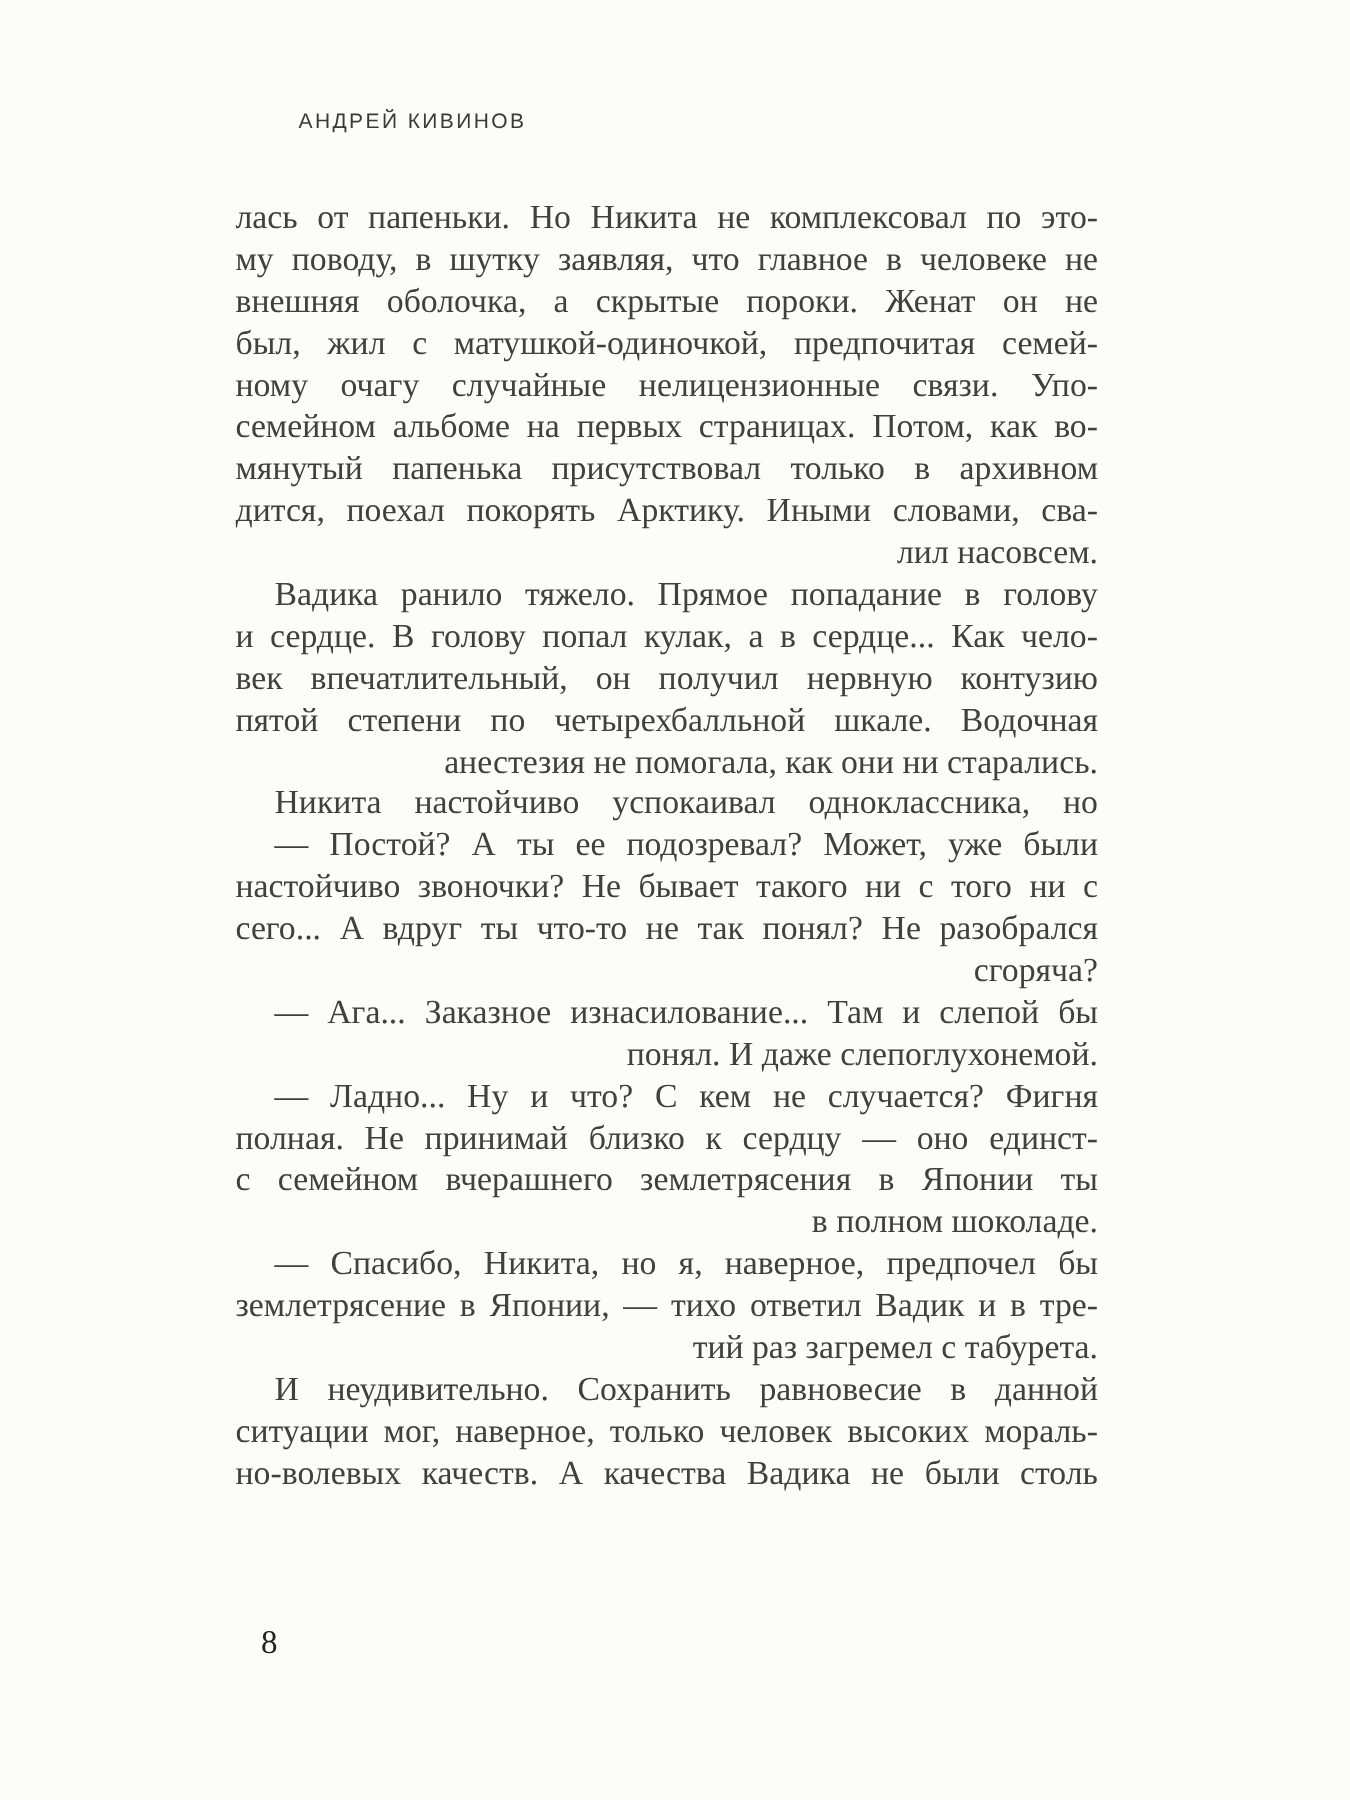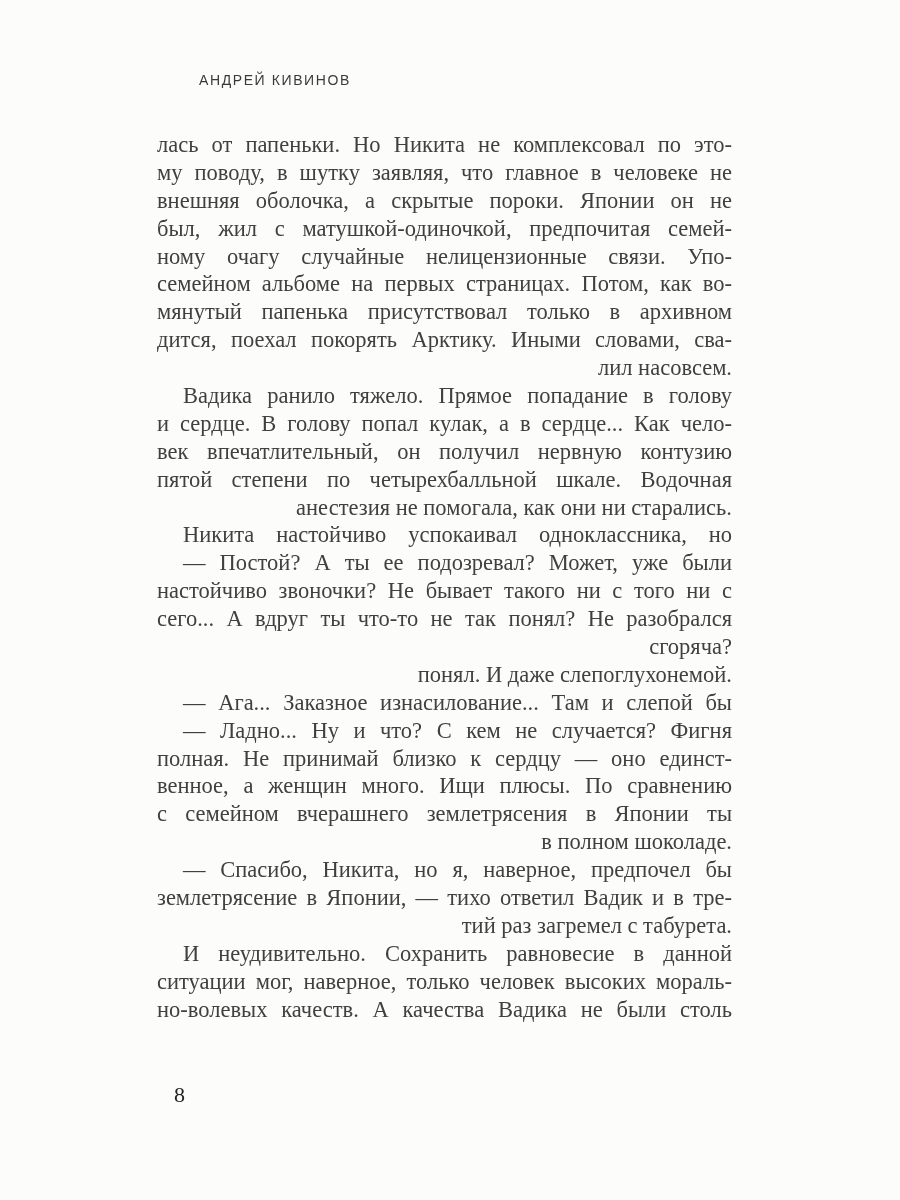--- a/index.html
+++ b/index.html
@@ -53,42 +53,41 @@
 </head>
 <body>
 
 <div class="page">
 
   <div class="author">АНДРЕЙ КИВИНОВ</div>
 
   <div class="textblock">
     <div class="ln">лась от папеньки. Но Никита не комплексовал по это-</div>
     <div class="ln">му поводу, в шутку заявляя, что главное в человеке не</div>
-    <div class="ln">внешняя оболочка, а скрытые пороки. Японии он не</div>
+    <div class="ln">внешняя оболочка, а скрытые пороки. Женат он не</div>
     <div class="ln">был, жил с матушкой-одиночкой, предпочитая семей-</div>
     <div class="ln">ному очагу случайные нелицензионные связи. Упо-</div>
     <div class="ln">семейном альбоме на первых страницах. Потом, как во-</div>
     <div class="ln">мянутый папенька присутствовал только в архивном</div>
     <div class="ln">дится, поехал покорять Арктику. Иными словами, сва-</div>
     <div class="ln end">лил насовсем.</div>
     <div class="ln ind">Вадика ранило тяжело. Прямое попадание в голову</div>
     <div class="ln">и сердце. В голову попал кулак, а в сердце... Как чело-</div>
     <div class="ln">век впечатлительный, он получил нервную контузию</div>
     <div class="ln">пятой степени по четырехбалльной шкале. Водочная</div>
     <div class="ln end">анестезия не помогала, как они ни старались.</div>
     <div class="ln ind">Никита настойчиво успокаивал одноклассника, но</div>
     <div class="ln ind">— Постой? А ты ее подозревал? Может, уже были</div>
     <div class="ln">настойчиво звоночки? Не бывает такого ни с того ни с</div>
     <div class="ln">сего... А вдруг ты что-то не так понял? Не разобрался</div>
     <div class="ln end">сгоряча?</div>
+    <div class="ln ind">— Ага... Заказное изнасилование... Там и слепой бы</div>
     <div class="ln end">понял. И даже слепоглухонемой.</div>
-    <div class="ln ind">— Ага... Заказное изнасилование... Там и слепой бы</div>
     <div class="ln ind">— Ладно... Ну и что? С кем не случается? Фигня</div>
     <div class="ln">полная. Не принимай близко к сердцу — оно единст-</div>
-    <div class="ln">венное, а женщин много. Ищи плюсы. По сравнению</div>
     <div class="ln">с семейном вчерашнего землетрясения в Японии ты</div>
     <div class="ln end">в полном шоколаде.</div>
     <div class="ln ind">— Спасибо, Никита, но я, наверное, предпочел бы</div>
     <div class="ln">землетрясение в Японии, — тихо ответил Вадик и в тре-</div>
     <div class="ln end">тий раз загремел с табурета.</div>
     <div class="ln ind">И неудивительно. Сохранить равновесие в данной</div>
     <div class="ln">ситуации мог, наверное, только человек высоких мораль-</div>
     <div class="ln">но-волевых качеств. А качества Вадика не были столь</div>
   </div>
 

